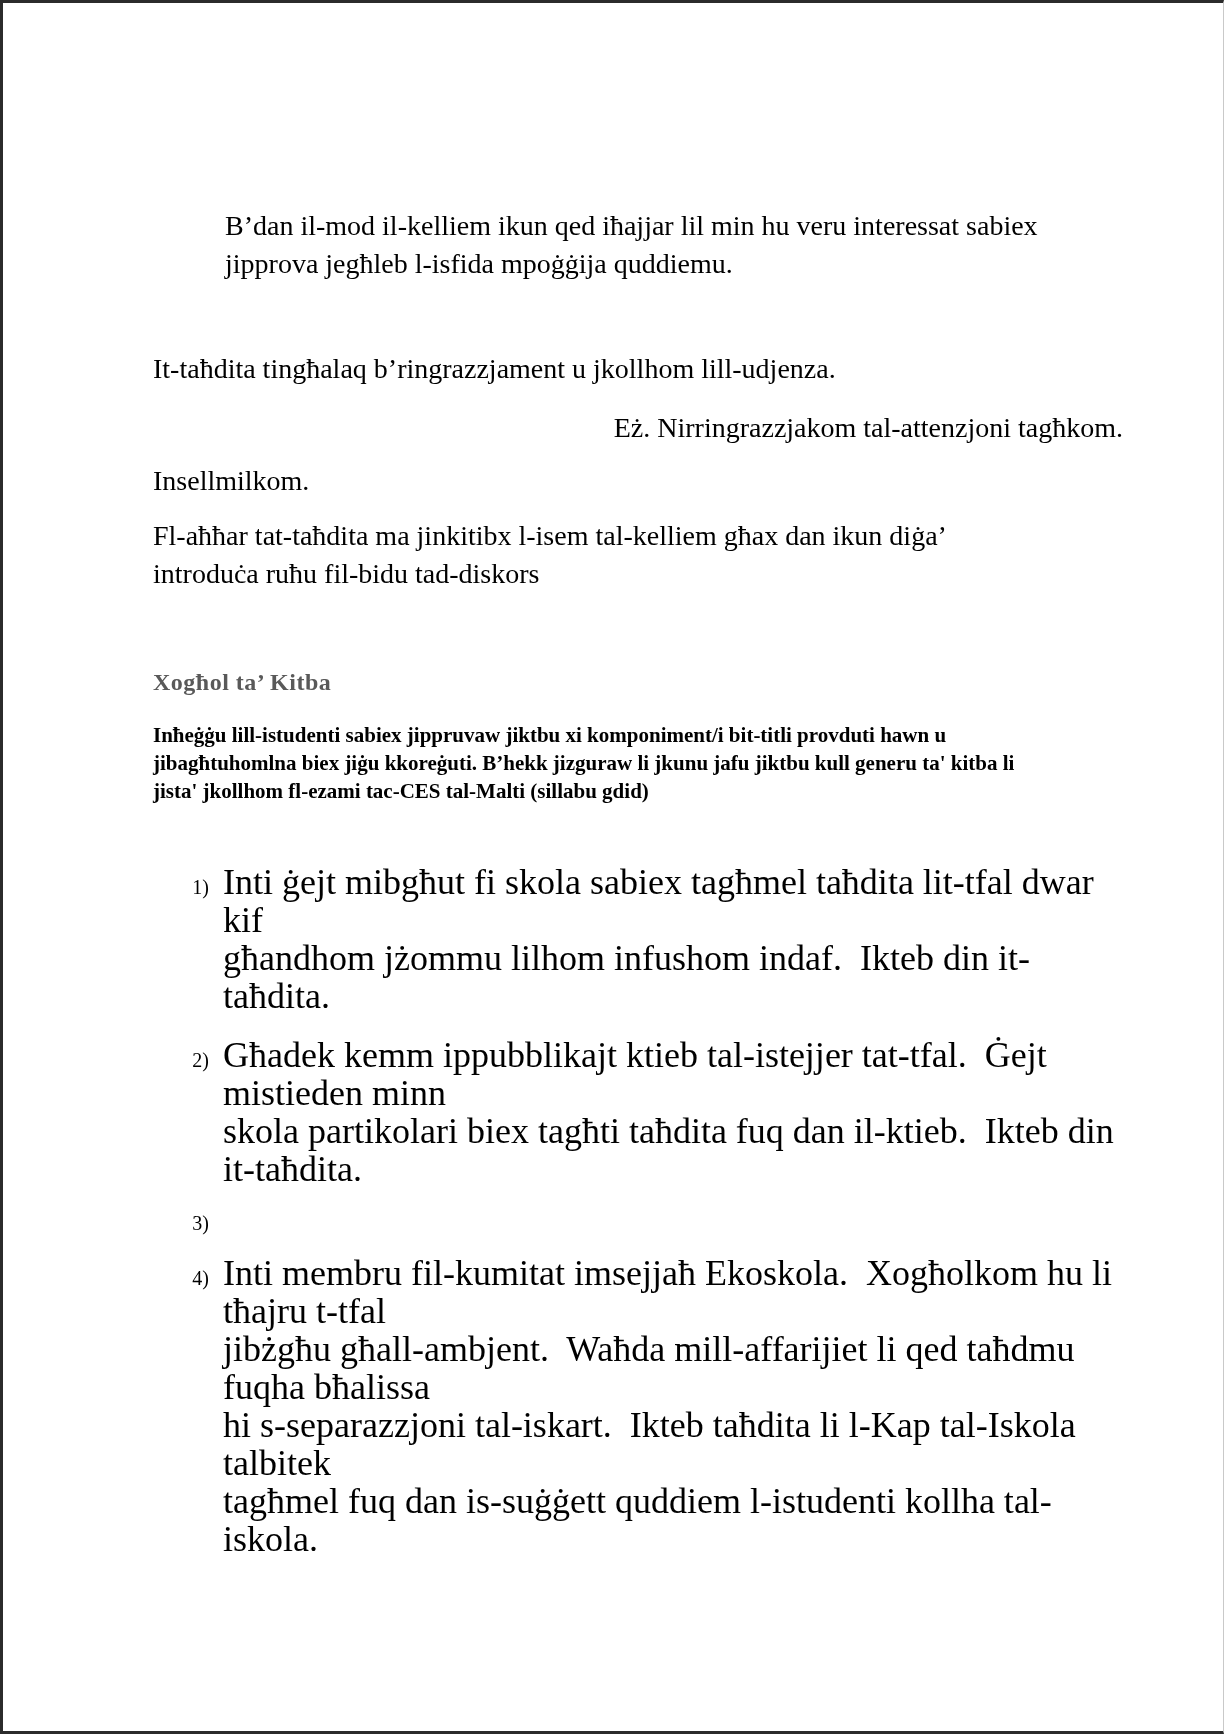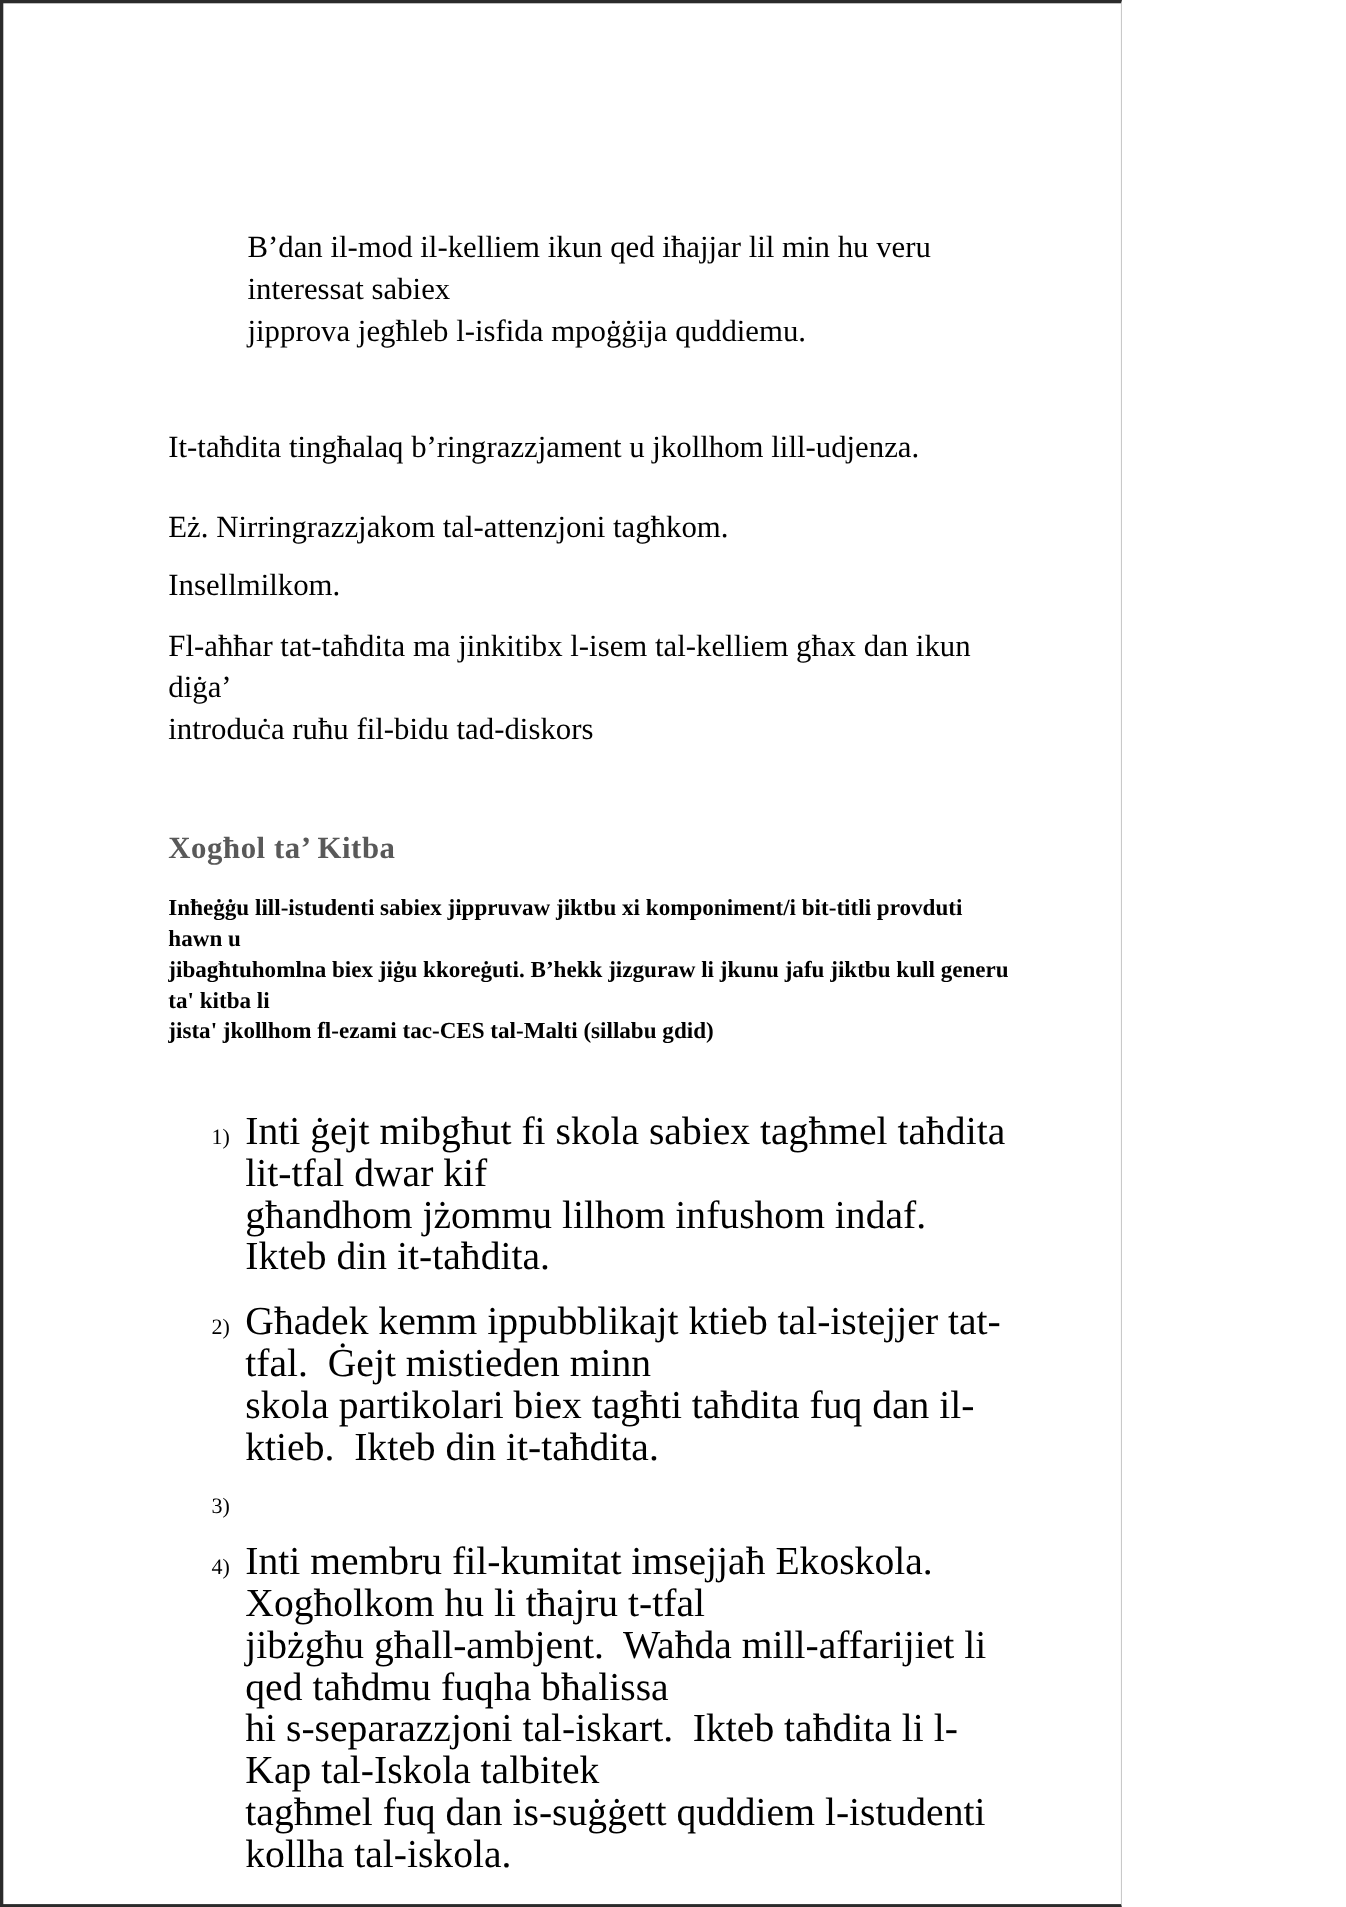--- a/index.html
+++ b/index.html
@@ -1,44 +1,44 @@
 <!DOCTYPE html>
 <html><head>
 <meta charset="utf-8">
 <style>
   html, body { margin: 0; padding: 0; background: #ffffff; }
   .page {
     position: relative;
-    width: 1020px;
+    width: 1224px;
     height: 1734px;
     box-sizing: border-box;
     background: #ffffff;
     border-top: 3px solid #2b2b2b;
     border-left: 3px solid #2b2b2b;
     border-bottom: 3px solid #2b2b2b;
     border-right: 1px solid #c9c9c9;
     padding: 0 100px 0 150px;
     overflow: hidden;
     font-family: "Liberation Serif", "DejaVu Serif", serif;
     color: #000000;
   }
   .body-text {
     font-size: 28px;
     line-height: 38px;
     white-space: pre-wrap;
     margin: 0;
   }
   .intro-paragraph { margin: 204px 0 0 72px; }
   .closing-paragraph { margin-top: 67px; }
-  .example-paragraph { margin-top: 35px; }
+  .example-paragraph { margin-top: 21px; text-align: right; }
   .farewell-paragraph { margin-top: 15px; }
   .name-note-paragraph { margin-top: 17px; }
   .section-heading {
     margin: 69px 0 0 0;
-    font-size: 28px;
+    font-size: 24px;
     line-height: 40px;
     font-weight: bold;
     letter-spacing: 0.5px;
     color: #595959;
   }
   .section-note {
     margin: 19px 0 0 0;
     font-size: 21px;
     line-height: 28px;
     font-weight: bold;

